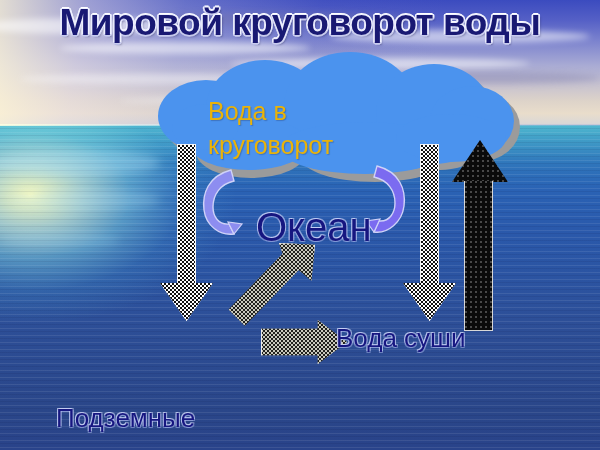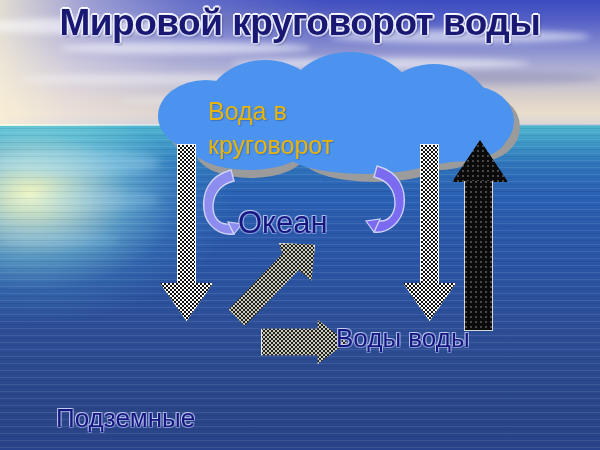--- a/index.html
+++ b/index.html
@@ -172,21 +172,21 @@
     position: absolute;
     color: #161680;
     font-weight: normal;
     white-space: pre;
     text-shadow:
       -1px -1px 0 rgba(215,222,255,0.75),
        1px -1px 0 rgba(215,222,255,0.55),
       -1px  1px 0 rgba(160,175,230,0.55),
        1px  1px 0 rgba(160,175,230,0.55);
   }
-  .lbl-ocean { left: 238px; top: 205px; font-size: 31px; }
+  .lbl-ocean { left: 256px; top: 205px; font-size: 40px; }
   .lbl-ground-left  { left: 56px;  top: 323px; font-size: 26px; line-height: 38px; }
   .lbl-ground-right { left: 336px; top: 323px; font-size: 26px; }
 </style>
 </head>
 <body>
 
 <div id="stage">
 
   <div class="bg-layer bg-sky">
     <div class="sky-streak" style="left:-20px; top:18px;  width:210px; height:16px;"></div>
@@ -289,15 +289,15 @@
     </svg>
   </div>
 
   <div class="lbl lbl-ocean">Океан</div>
 
   <div class="lbl lbl-ground-left">
     <div>Подземные</div>
     
   </div>
 
-  <div class="lbl lbl-ground-right">Воды воды</div>
+  <div class="lbl lbl-ground-right">Вода суши</div>
 
 </div>
 
 </body></html>

